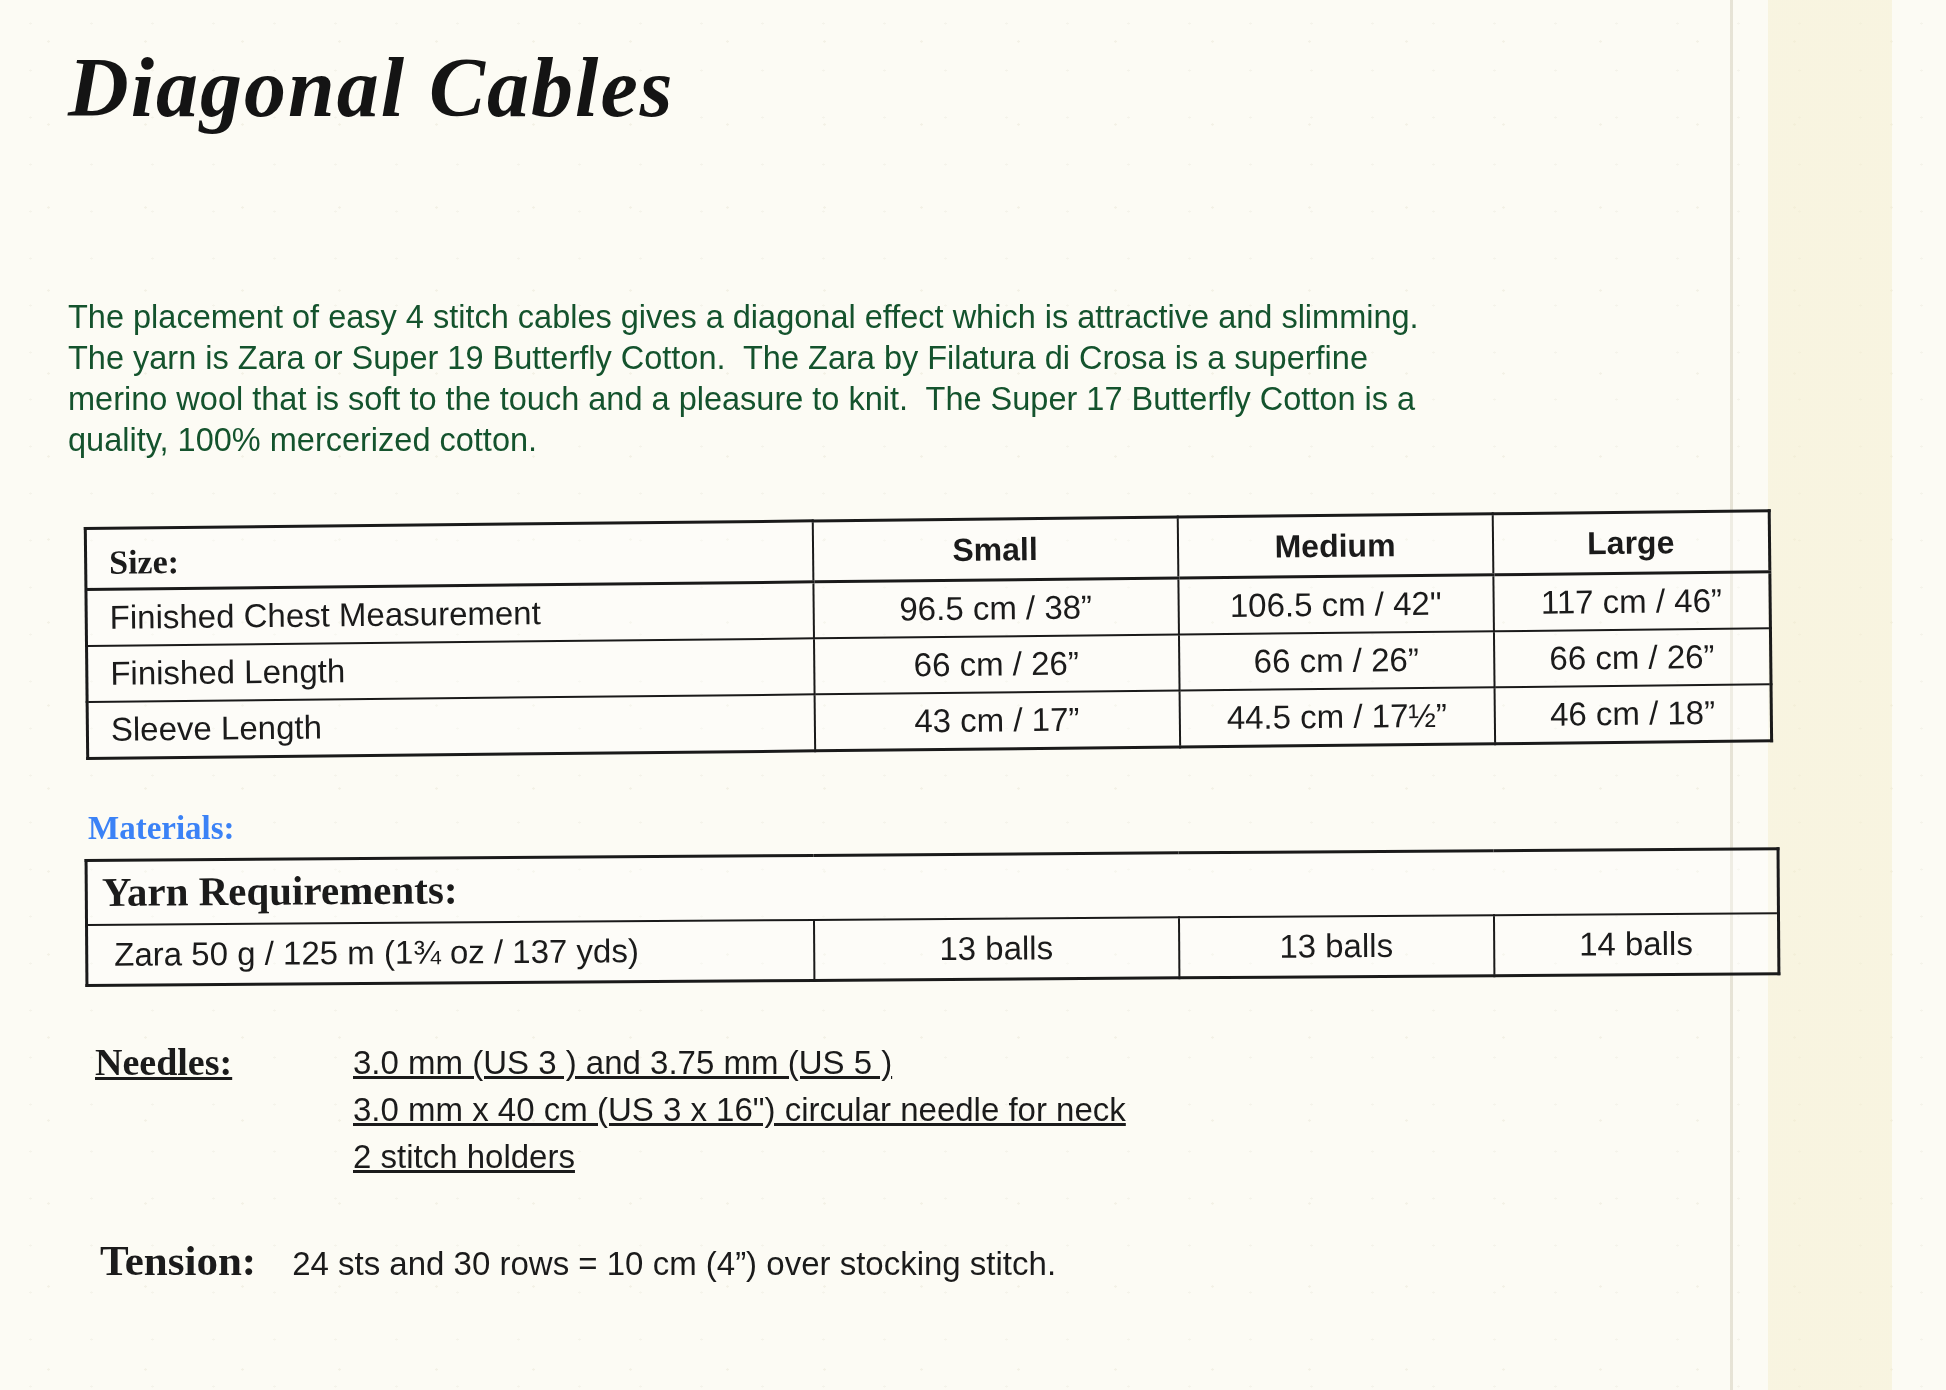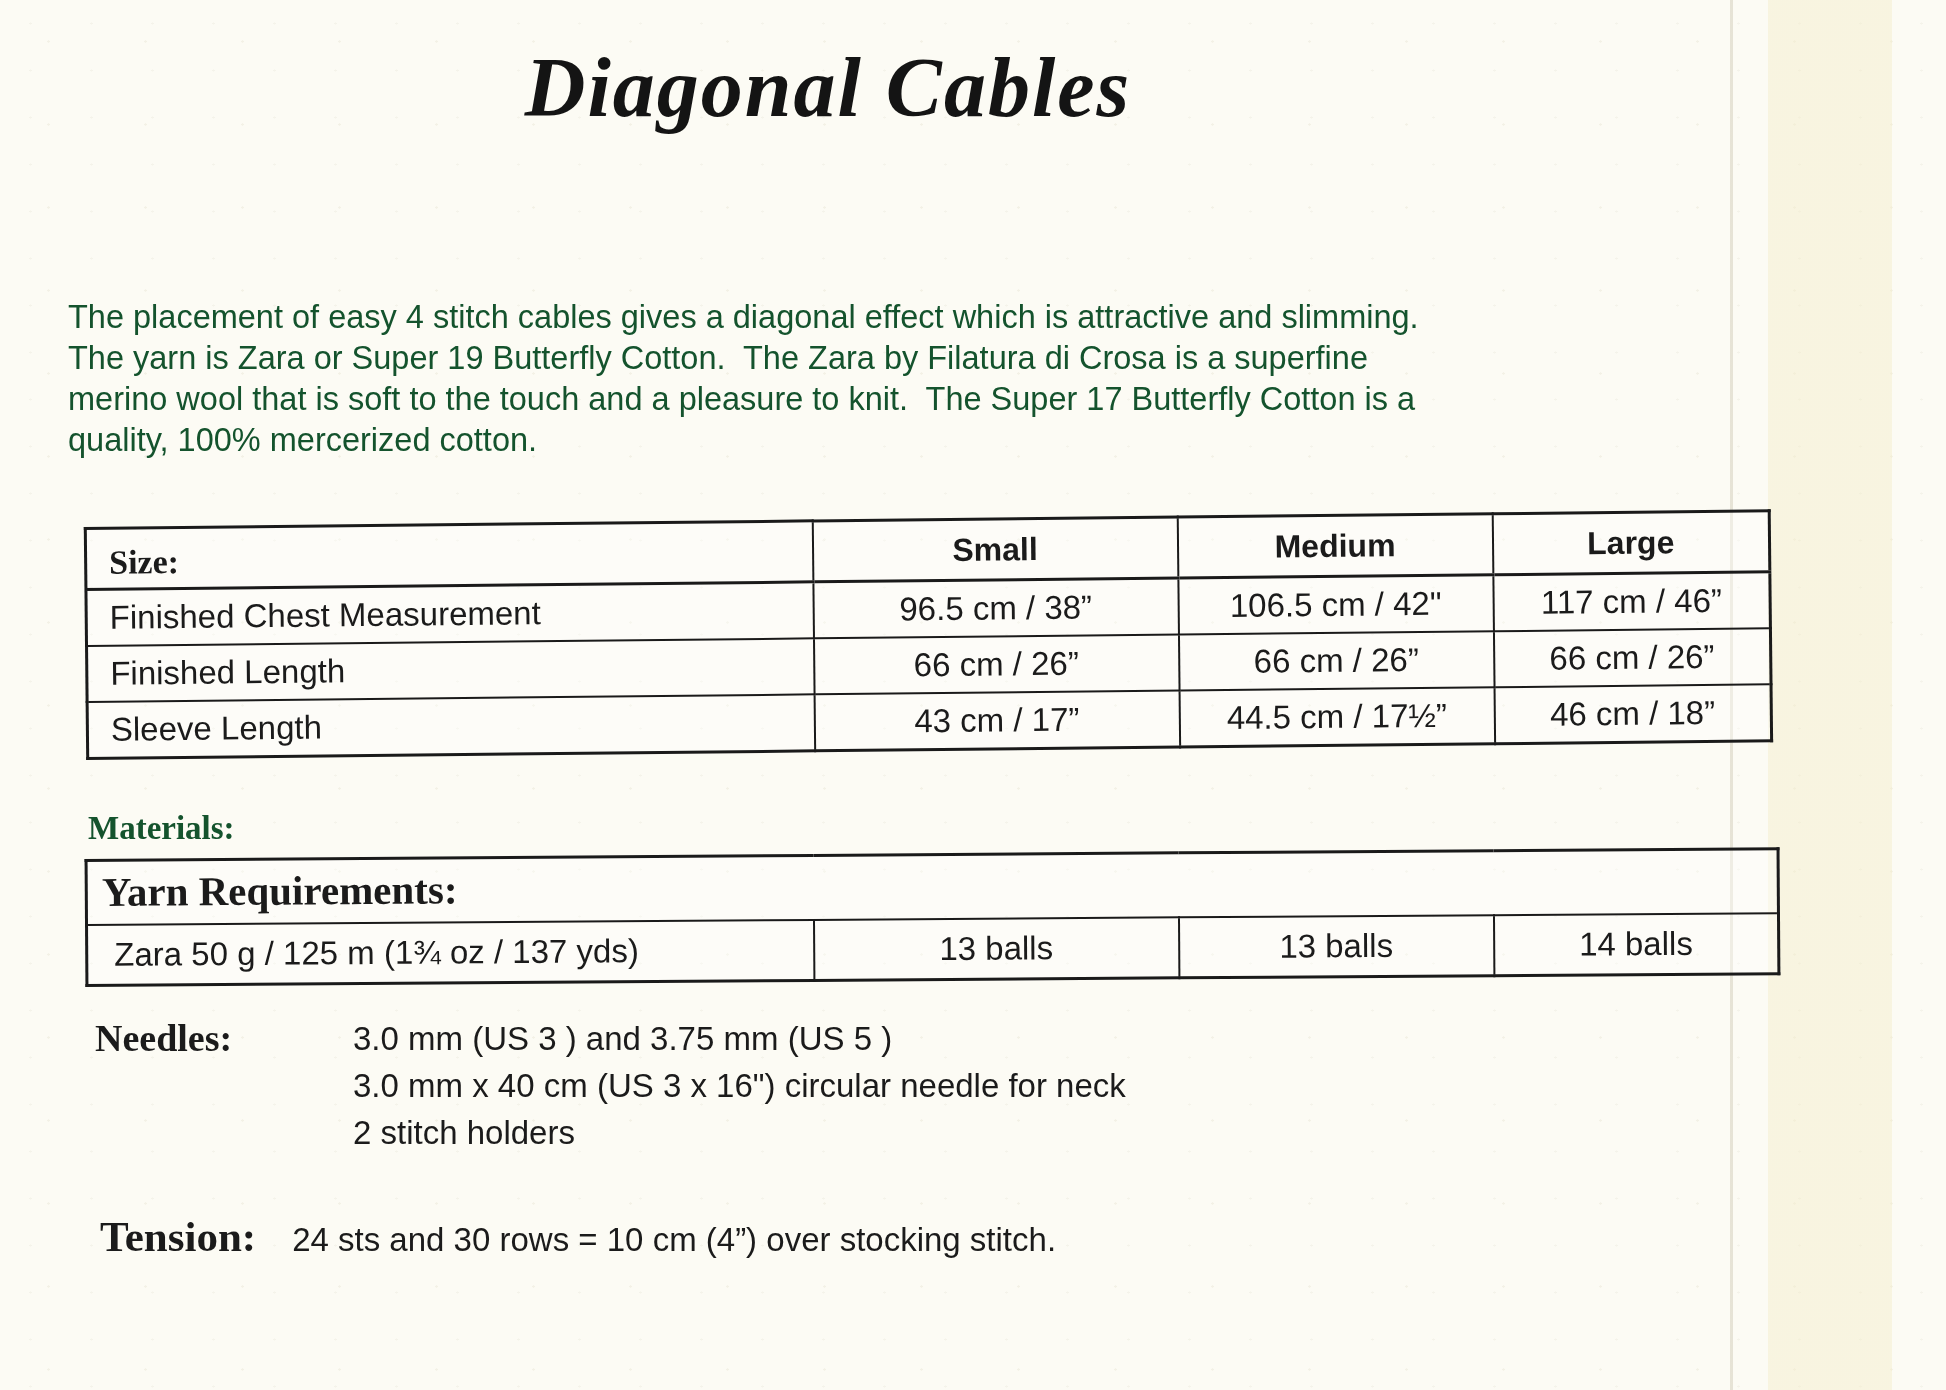--- a/index.html
+++ b/index.html
@@ -25,21 +25,21 @@
     background-size: 100% 100%, 97px 83px, 61px 47px;
   }
   .page {
     box-sizing: border-box;
     width: 1946px;
     height: 1390px;
     padding: 38px 0 0 68px;
   }
   .title-wrap {
     width: 1520px;
-    text-align: center;
+    text-align: left;
   }
   .page-title {
     margin: 0;
     font-family: "Liberation Serif", serif;
     font-style: italic;
     font-weight: bold;
     font-size: 84px;
     line-height: 1.2;
     letter-spacing: 2px;
     color: #141414;
@@ -95,21 +95,21 @@
     text-align: center;
     padding: 8px 4px;
   }
 
   .materials-heading {
     margin-top: 50px;
     margin-left: 20px;
     font-family: "Liberation Serif", serif;
     font-weight: bold;
     font-size: 33px;
-    color: #14532d;
+    color: #3b82f6;
   }
   .yarn-table {
     margin-top: 12px;
     margin-left: 17px;
     width: 1692px;
     transform: rotate(-0.4deg);
     transform-origin: 0 50%;
     border: 3px solid #1a1a1a;
   }
   .yarn-table th, .yarn-table td { border: 2px solid #1a1a1a; }
@@ -121,23 +121,24 @@
     padding: 6px 10px 8px 14px;
   }
   td.yarn-label {
     font-size: 33px;
     text-align: left;
     padding: 10px 8px 10px 26px;
   }
 
   .needles {
     display: flex;
-    margin-top: 28px;
+    margin-top: 52px;
     margin-left: 27px;
     align-items: flex-start;
+    text-decoration: underline;
   }
   .needles-label {
     font-family: "Liberation Serif", serif;
     font-weight: bold;
     font-size: 38px;
     width: 258px;
     flex: 0 0 258px;
     line-height: 47px;
   }
   .needles-lines {

